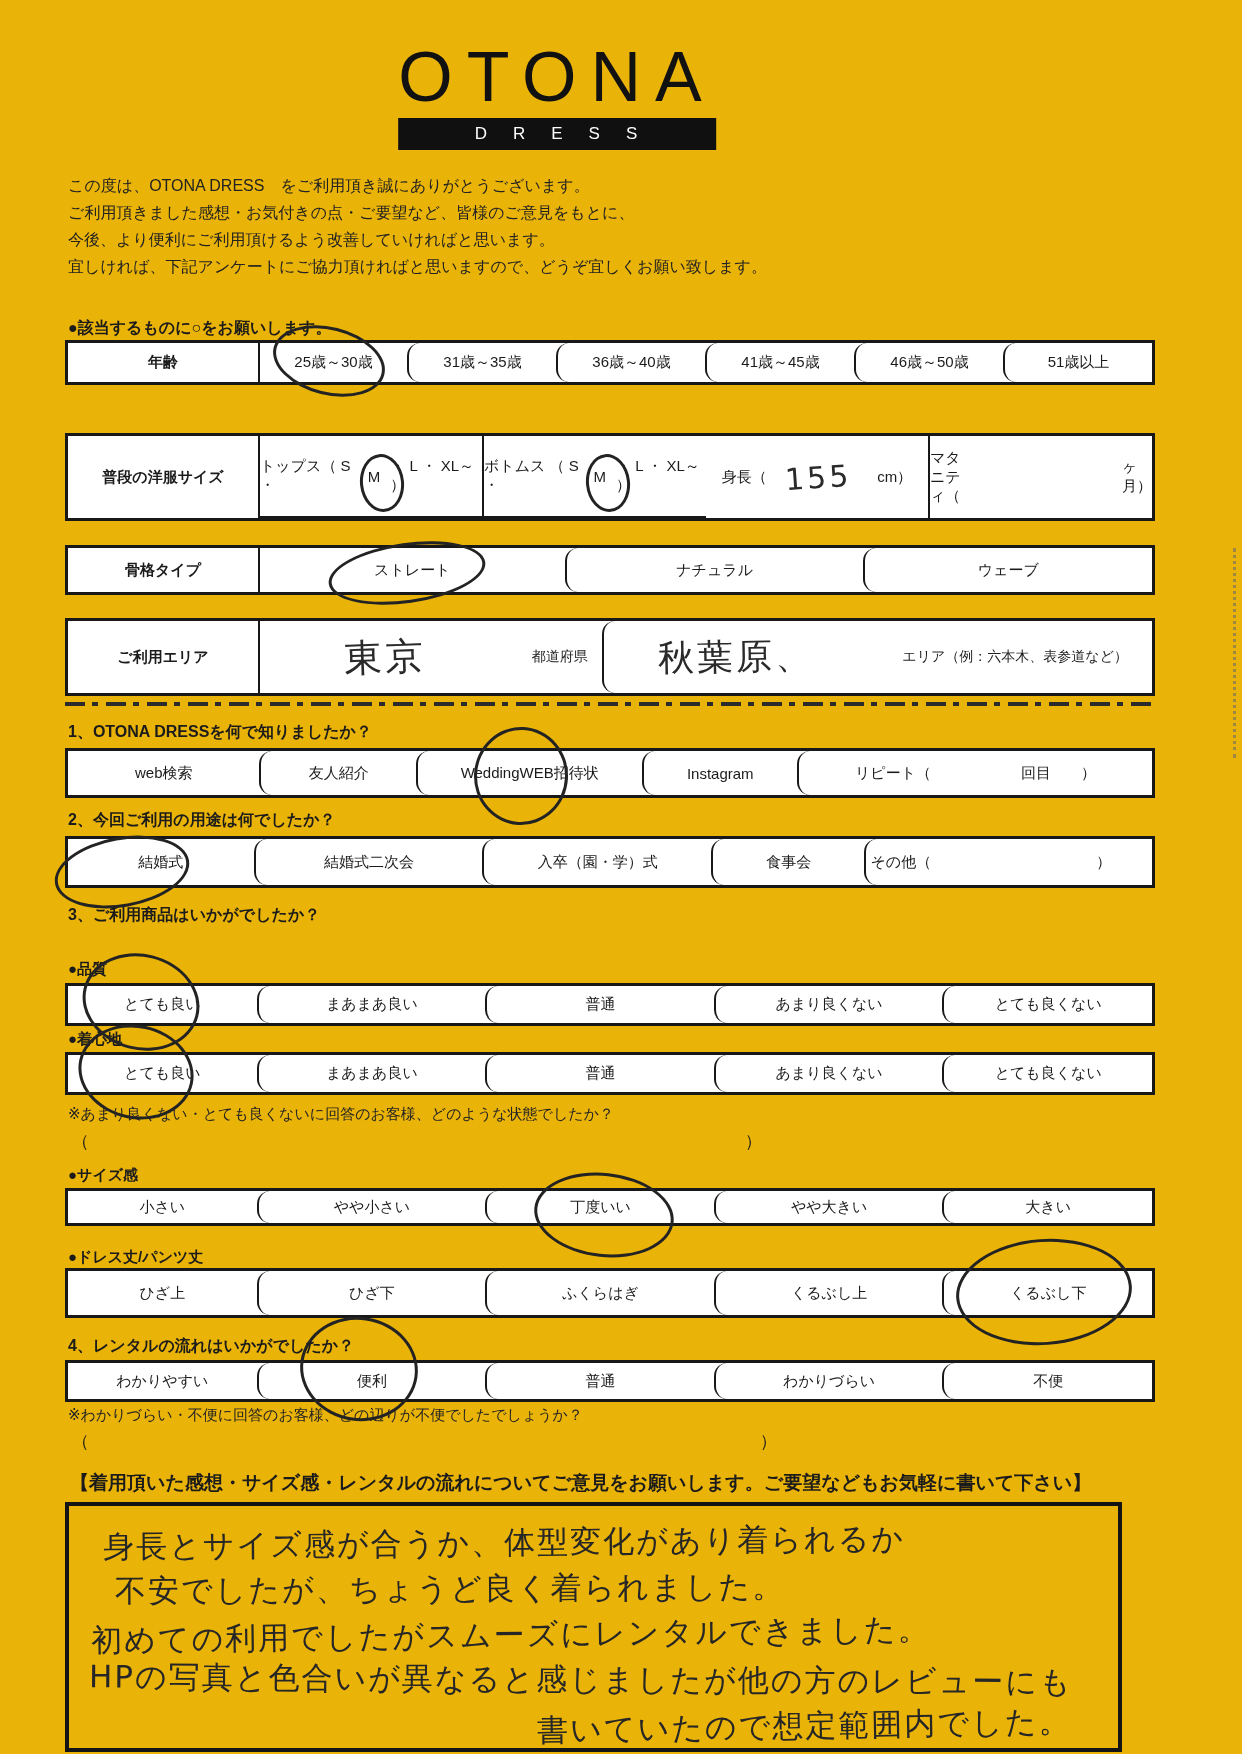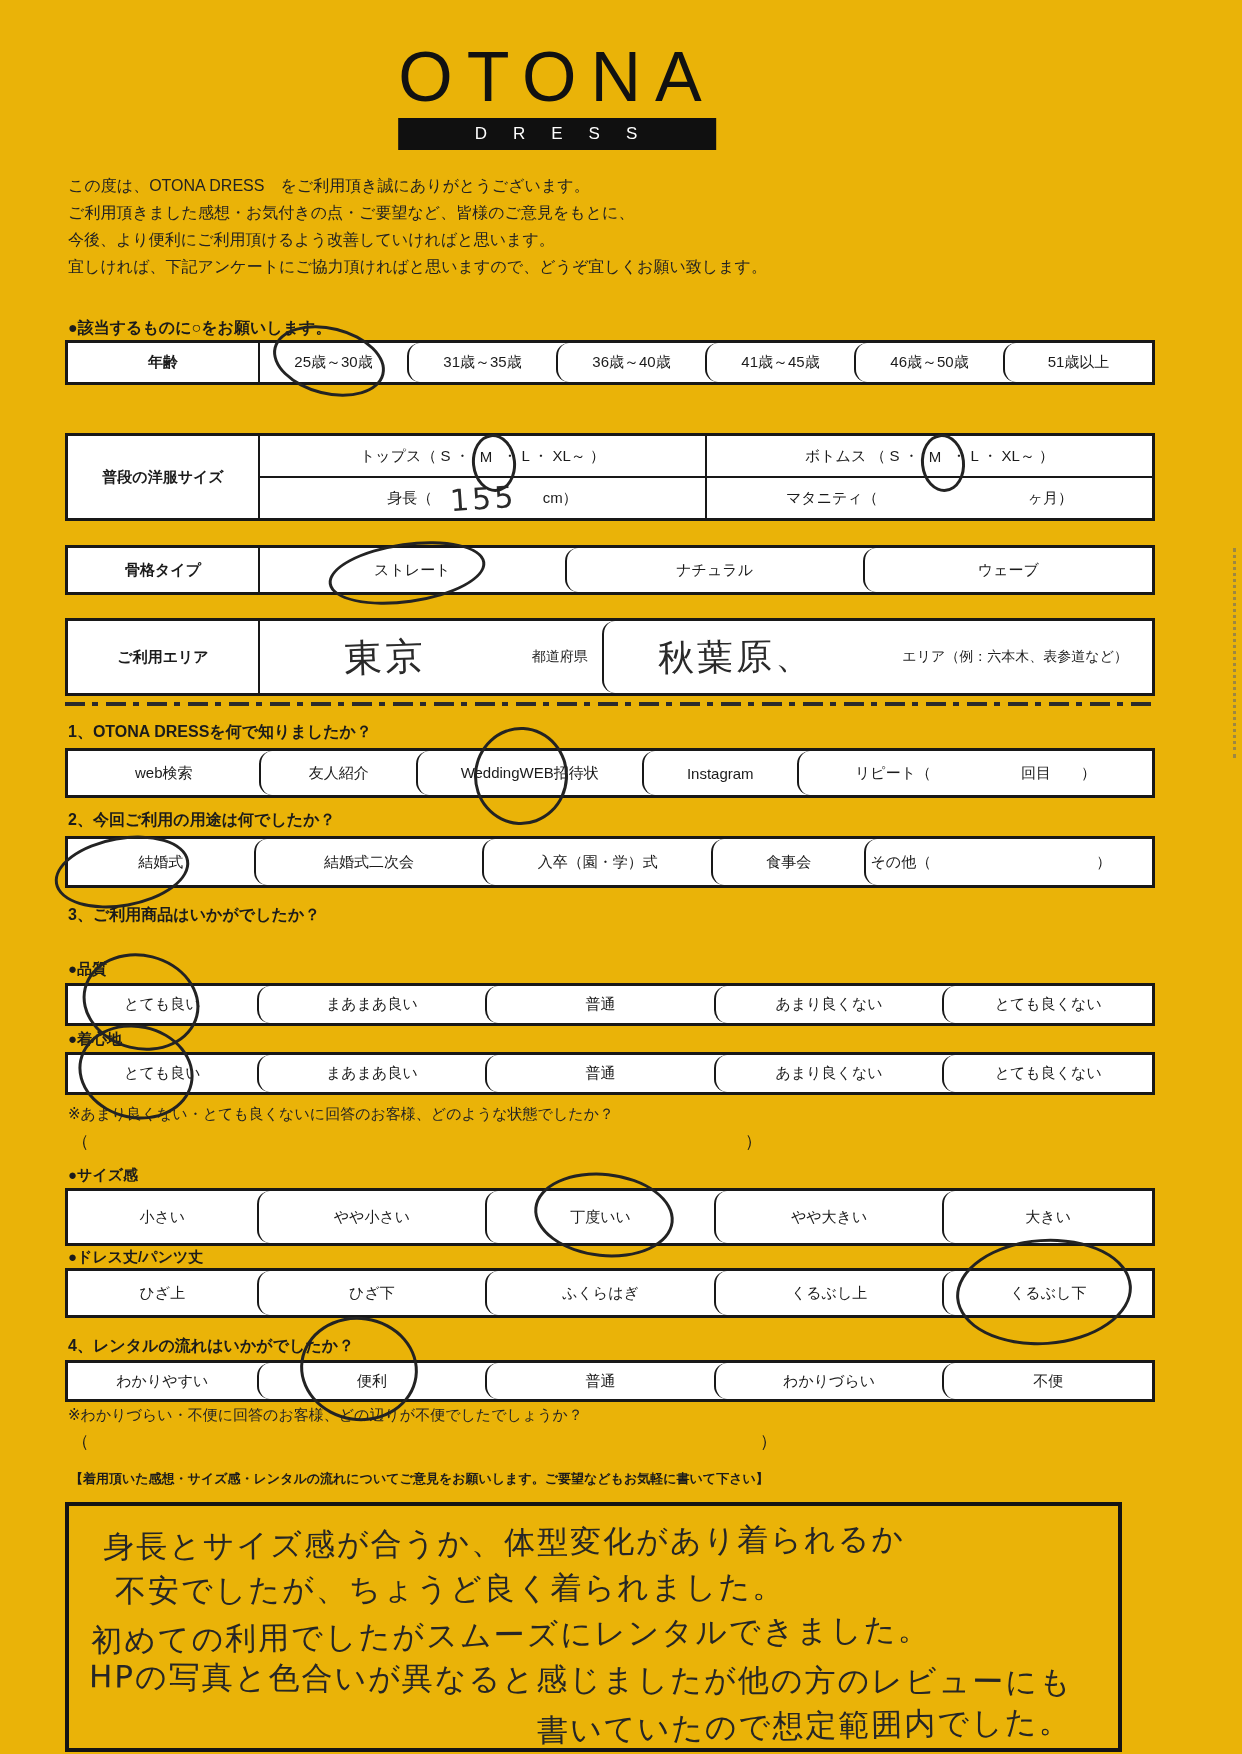--- a/index.html
+++ b/index.html
@@ -35,21 +35,21 @@
   .c-q2 .cell:nth-child(1){flex-grow:187}.c-q2 .cell:nth-child(2){flex-grow:230}
   .c-q2 .cell:nth-child(3){flex-grow:230}.c-q2 .cell:nth-child(4){flex-grow:151}
   .c-q2 .cell:nth-child(5){flex-grow:292}
   .five .cell:nth-child(1){flex-grow:190}.five .cell:nth-child(2){flex-grow:230}
   .five .cell:nth-child(3){flex-grow:230}.five .cell:nth-child(4){flex-grow:230}
   .five .cell:nth-child(5){flex-grow:210}
   .c-skel .cell:nth-child(1){flex-grow:310}.c-skel .cell:nth-child(2){flex-grow:301}
   .c-skel .cell:nth-child(3){flex-grow:292}
 
   
-  .size-grid{flex:1;display:flex;flex-direction:column;}
+  .size-grid{flex:1;display:flex;}
   .size-row{display:flex;flex:1;}
   .size-row.r1{border-bottom:2px solid #181818;}
   .size-cell{flex:1;display:flex;align-items:center;justify-content:center;position:relative;font-size:15px;}
   .size-cell + .size-cell{border-left:2px solid #181818;}
   .m-wrap{position:relative;display:inline-block;padding:0 10px;}
 
   
   .hw{font-family:"DejaVu Sans",sans-serif;color:#2a2a2a;letter-spacing:3px;}
   .hw-155{font-size:30px;transform:rotate(-4deg);margin:0 26px 0 18px;display:inline-block;}
   .hw-pref{font-size:38px;transform:rotate(-2deg);}
@@ -70,21 +70,21 @@
 
   
   .dashline{position:absolute;left:65px;width:1090px;height:4px;
      background:repeating-linear-gradient(90deg,#2b2b2b 0 20px,transparent 20px 27px,#2b2b2b 27px 33px,transparent 33px 41px);}
   .qheading{position:absolute;left:68px;font-weight:bold;font-size:16px;}
   .sublabel{position:absolute;left:68px;font-weight:bold;font-size:15px;}
   .notetext{position:absolute;left:68px;font-size:15px;color:#242424;}
   .paren-open{position:absolute;left:72px;font-size:17px;}
   .paren-close{position:absolute;font-size:17px;}
 
-  .comment-header{position:absolute;left:70px;font-weight:bold;font-size:13px;}
+  .comment-header{position:absolute;left:70px;font-weight:bold;font-size:19px;}
   .comment-box{position:absolute;left:65px;top:1502px;width:1057px;height:250px;
                border:4px solid #141414;box-sizing:border-box;overflow:hidden;padding:12px 10px 0 16px;}
   .comment-line{font-size:31px;line-height:46px;white-space:nowrap;
                 font-family:"DejaVu Sans",sans-serif;color:#262626;letter-spacing:2px;}
   .comment-line:nth-child(1){margin-left:18px;transform:rotate(-0.6deg);}
   .comment-line:nth-child(2){margin-left:30px;transform:rotate(-0.4deg);}
   .comment-line:nth-child(3){margin-left:6px;transform:rotate(-0.8deg);}
   .comment-line:nth-child(4){margin-left:4px;transform:rotate(0.3deg);}
   .comment-line:nth-child(5){margin-left:452px;transform:rotate(-1deg);}
 
@@ -227,21 +227,21 @@
         <div class="cell"><span>あまり良くない</span></div>
         <div class="cell"><span>とても良くない</span></div>
       </div>
   </div>
 
   <div class="notetext" style="top:1105px;">※あまり良くない・とても良くないに回答のお客様、どのような状態でしたか？</div>
   <div class="paren-open" style="top:1130px;">（</div>
   <div class="paren-close" style="top:1130px;left:745px;">）</div>
 
   <div class="sublabel" style="top:1166px;">●サイズ感</div>
-  <div class="tbl five c-sizefeel" style="top:1188px;height:58px;">
+  <div class="tbl five c-sizefeel" style="top:1188px;height:38px;">
     <div class="optrow">
         <div class="cell"><span>小さい</span></div>
         <div class="cell"><span>やや小さい</span></div>
         <div class="cell"><span>丁度いい</span><span class="circle-mark"></span></div>
         <div class="cell"><span>やや大きい</span></div>
         <div class="cell"><span>大きい</span></div>
       </div>
   </div>
 
   <div class="sublabel" style="top:1248px;">●ドレス丈/パンツ丈</div>

